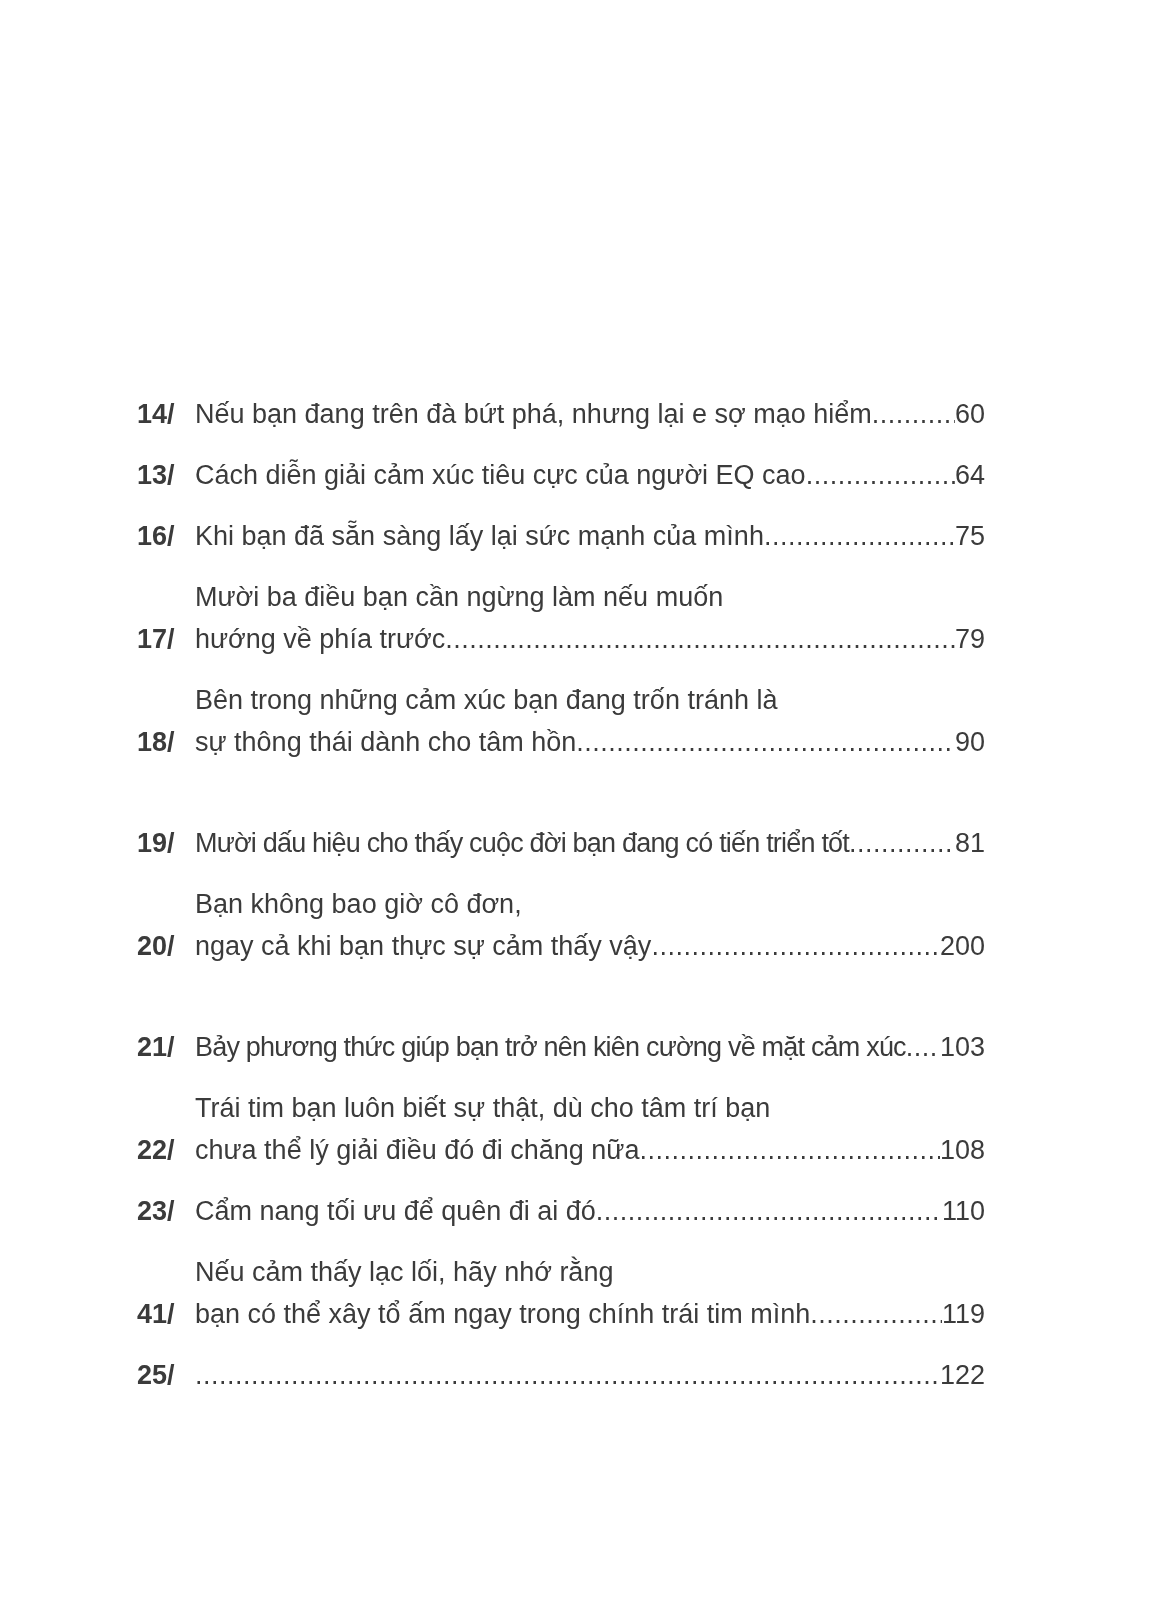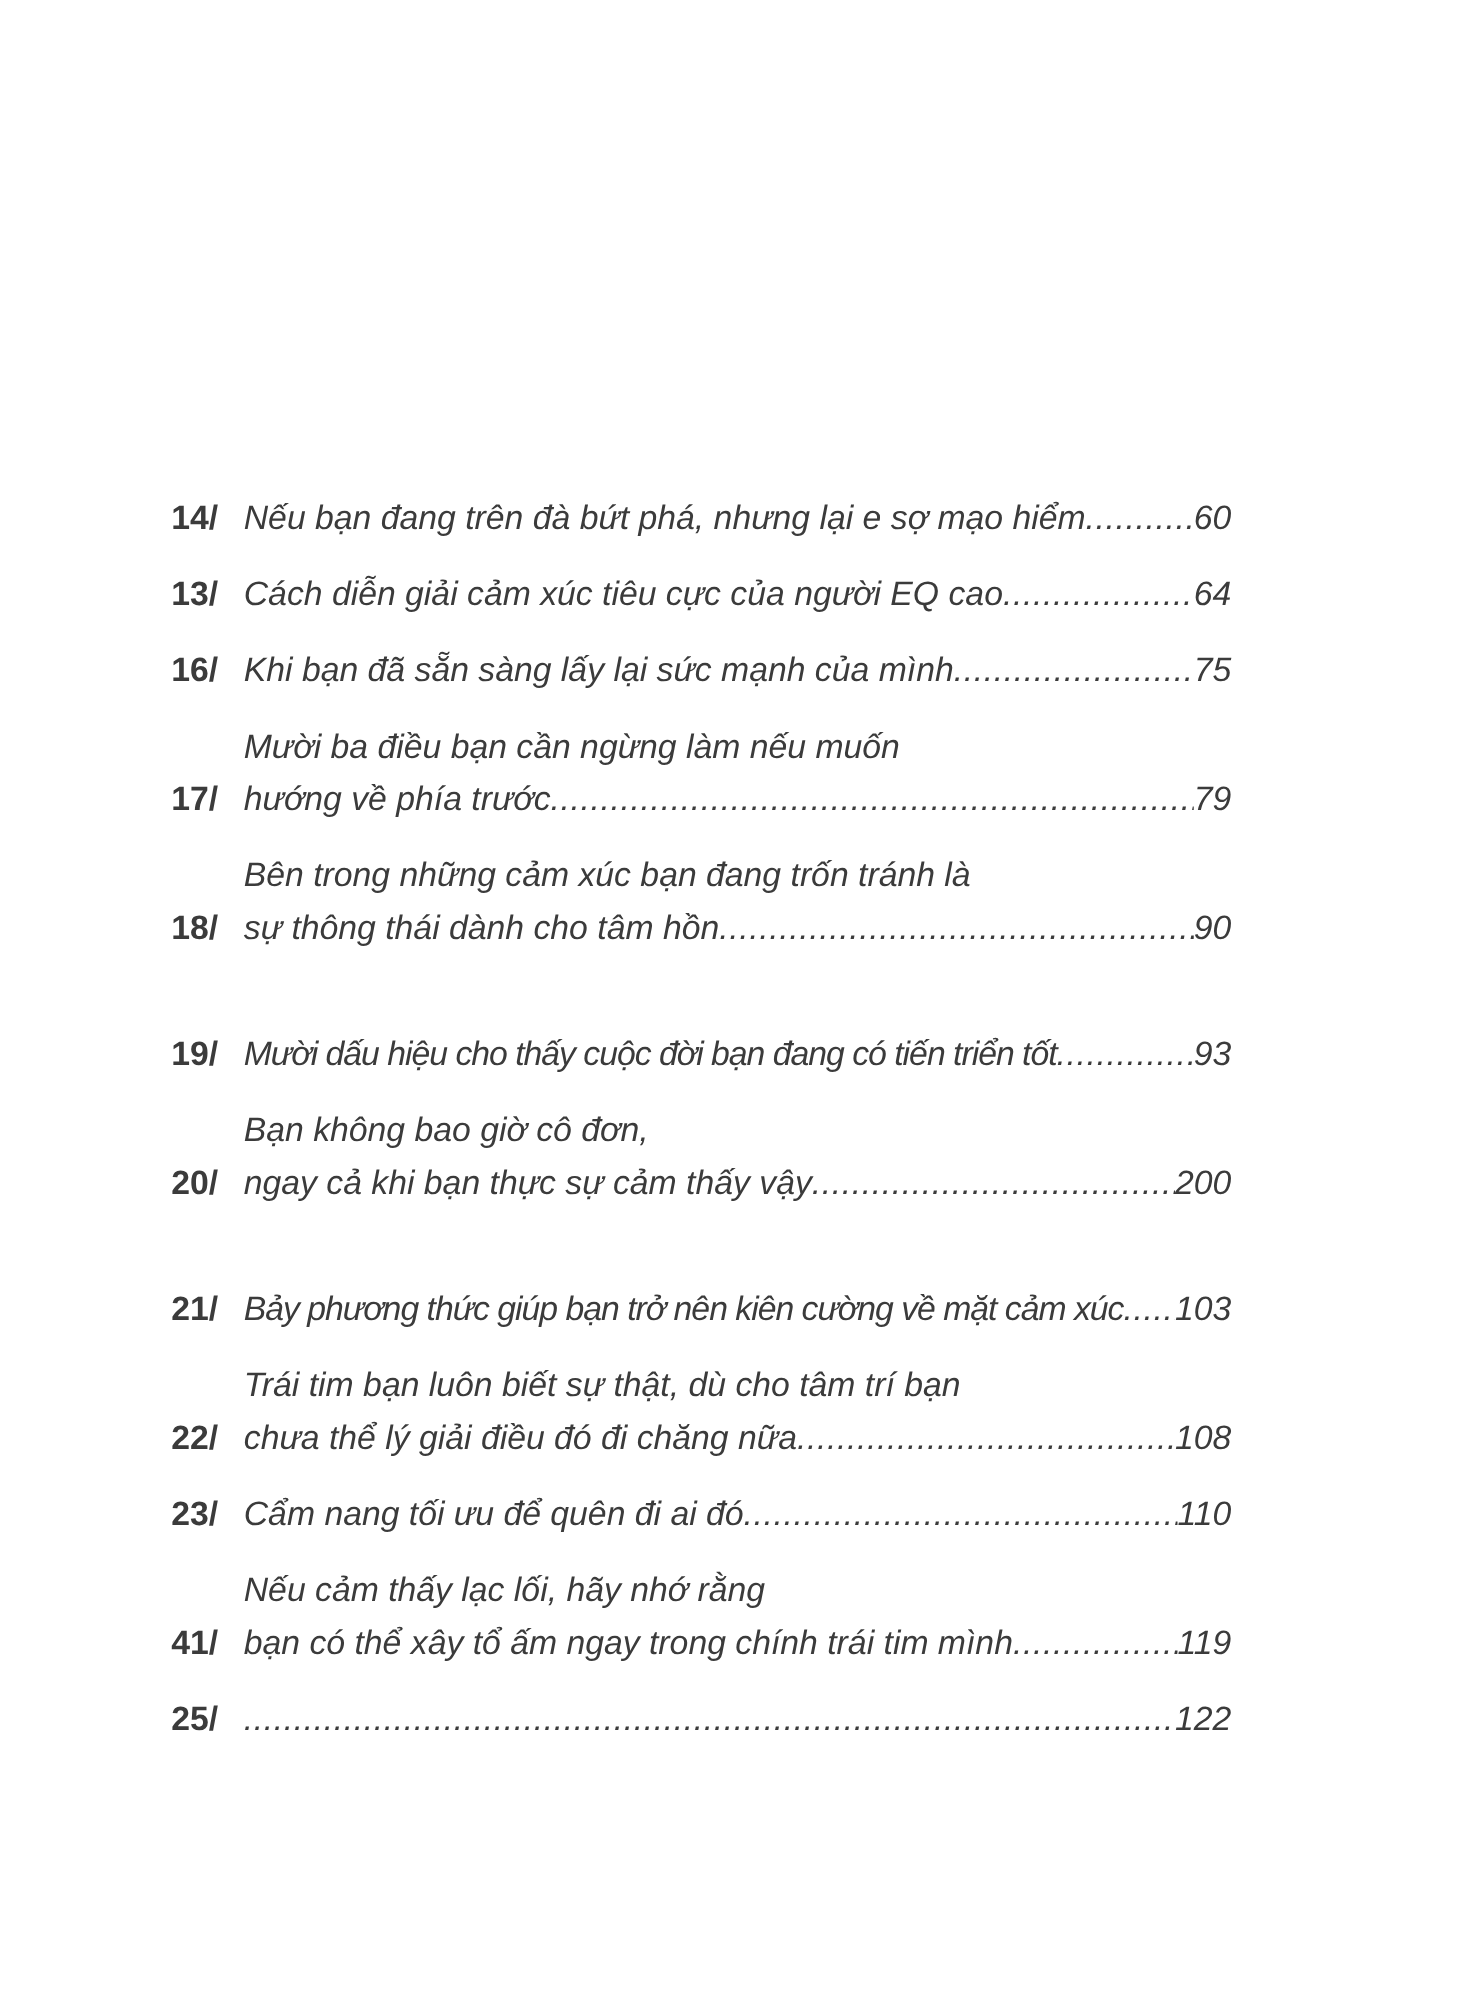--- a/index.html
+++ b/index.html
@@ -33,21 +33,20 @@
       flex-shrink: 0;
       white-space: nowrap;
     }
     .entry-body {
       flex: 1 1 auto;
       min-width: 0;
     }
     .line {
       display: flex;
       align-items: baseline;
-      font-style: italic;
     }
     .line-text {
       white-space: nowrap;
       flex-shrink: 0;
     }
     .leader {
       flex: 1 1 0%;
       min-width: 0;
       overflow: hidden;
       white-space: nowrap;
@@ -127,21 +126,21 @@
       </div>
     </div>
   </div>
 
   <div class="entry tight">
     <span class="entry-number">19/</span>
     <div class="entry-body">
       <div class="line">
         <span class="line-text">Mười dấu hiệu cho thấy cuộc đời bạn đang có tiến triển tốt</span>
         <span class="leader">........................................................................................................................................................................................</span>
-        <span class="page-num">93</span>
+        <span class="page-num">81</span>
       </div>
     </div>
   </div>
 
   <div class="entry">
     <span class="entry-number">20/</span>
     <div class="entry-body">
       <div class="line">
         <span class="line-text">Bạn không bao giờ cô đơn,</span>
       </div>

